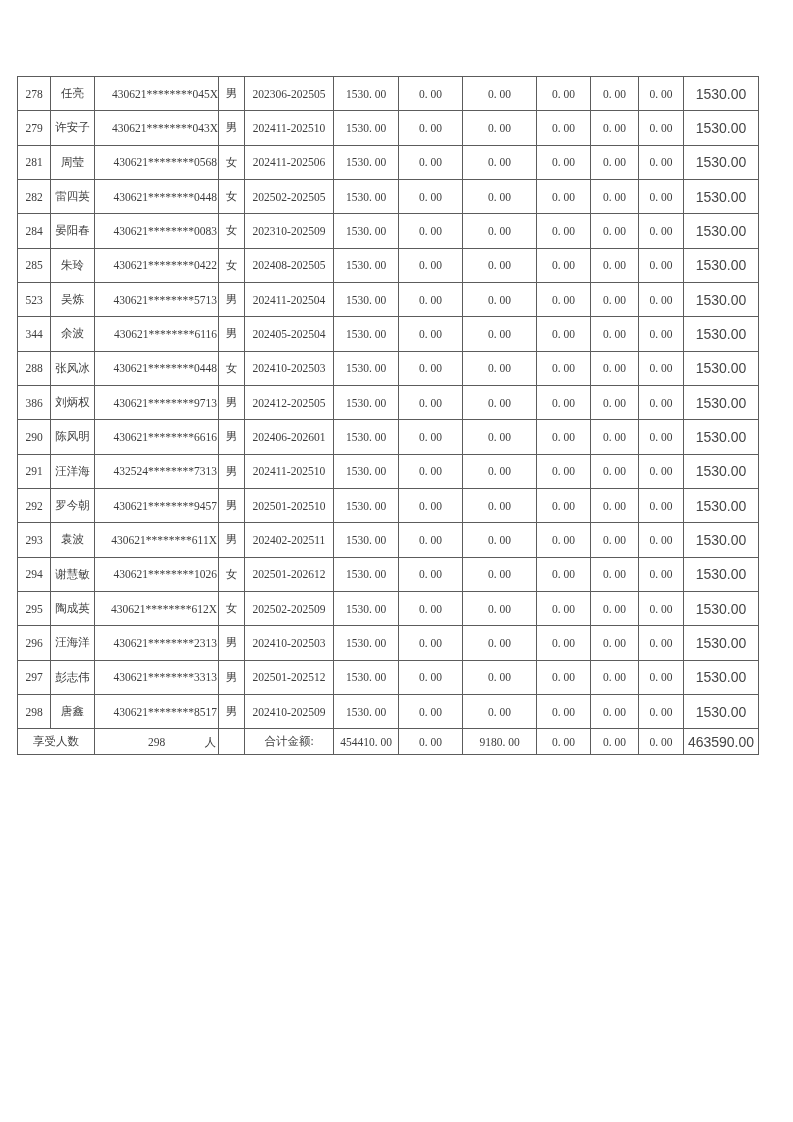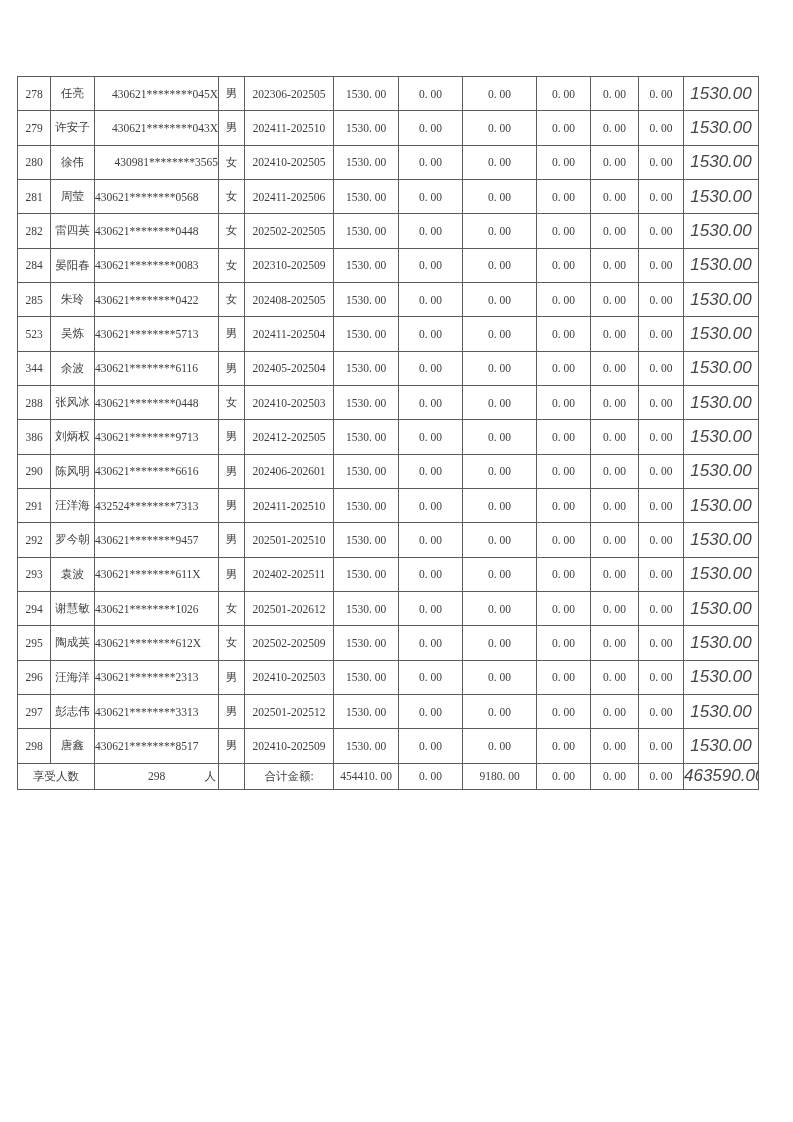--- a/index.html
+++ b/index.html
@@ -23,26 +23,25 @@
     vertical-align:middle;
     font-size:11.5px;
     color:#3d3d3d;
     padding:0;
     overflow:hidden;
     white-space:nowrap;
   }
   table.roster tr.data-row{height:34.33px;}
   table.roster tr.summary-row{height:26px;}
   table.roster td.id-center{text-align:right;}
-  table.roster td.id-right{text-align:left;padding-right:1px;}
+  table.roster td.id-right{text-align:right;padding-right:1px;}
   table.roster td.total-col{
     font-family:"Liberation Sans","DejaVu Sans",sans-serif;
-    font-size:17px;
+    font-size:14px;
     color:#454545;
-    font-style:italic;
   }
   td.count-cell{position:relative;}
   .count-unit{
     position:absolute;right:2px;top:50%;
     transform:translateY(-50%);
   }
 </style>
 </head>
 <body>
 
@@ -76,34 +75,20 @@
           <td>0. 00</td>
           <td>0. 00</td>
           <td class="total-col">1530.00</td>
         </tr>
         <tr class="data-row">
           <td>279</td>
           <td>许安子</td>
           <td class="id-center">430621********043X</td>
           <td>男</td>
           <td>202411-202510</td>
-          <td>1530. 00</td>
-          <td>0. 00</td>
-          <td>0. 00</td>
-          <td>0. 00</td>
-          <td>0. 00</td>
-          <td>0. 00</td>
-          <td class="total-col">1530.00</td>
-        </tr>
-        <tr class="data-row">
-          <td>280</td>
-          <td>徐伟</td>
-          <td class="id-center">430981********3565</td>
-          <td>女</td>
-          <td>202410-202505</td>
           <td>1530. 00</td>
           <td>0. 00</td>
           <td>0. 00</td>
           <td>0. 00</td>
           <td>0. 00</td>
           <td>0. 00</td>
           <td class="total-col">1530.00</td>
         </tr>
         <tr class="data-row">
           <td>281</td>

